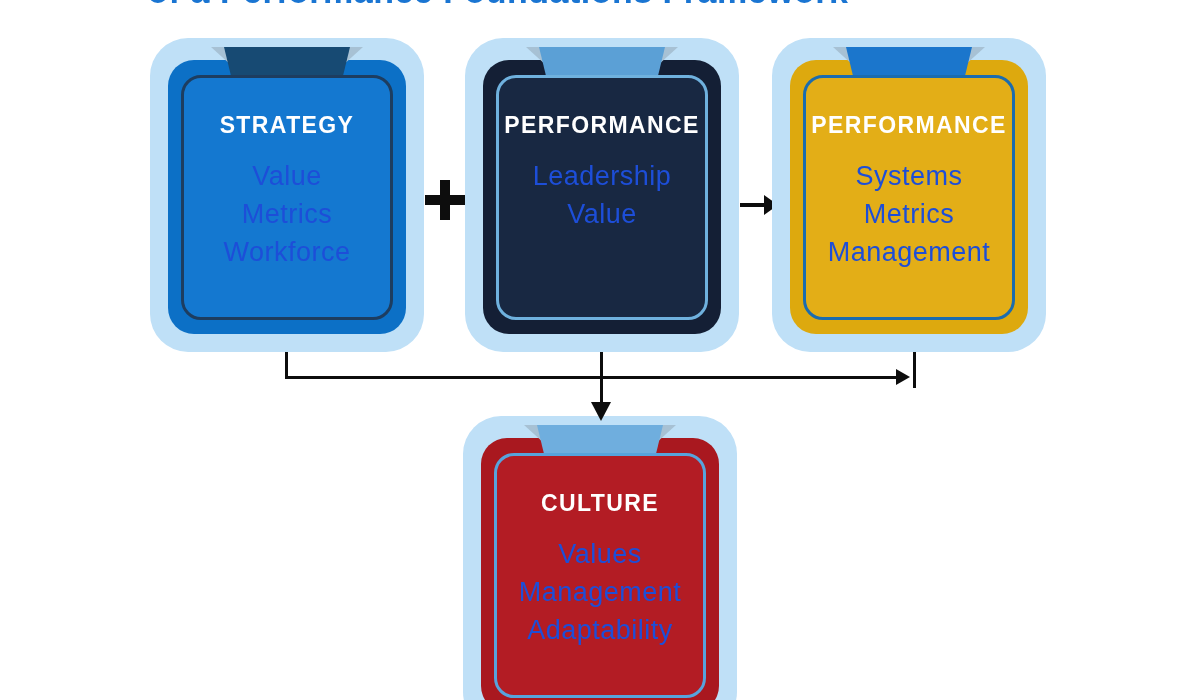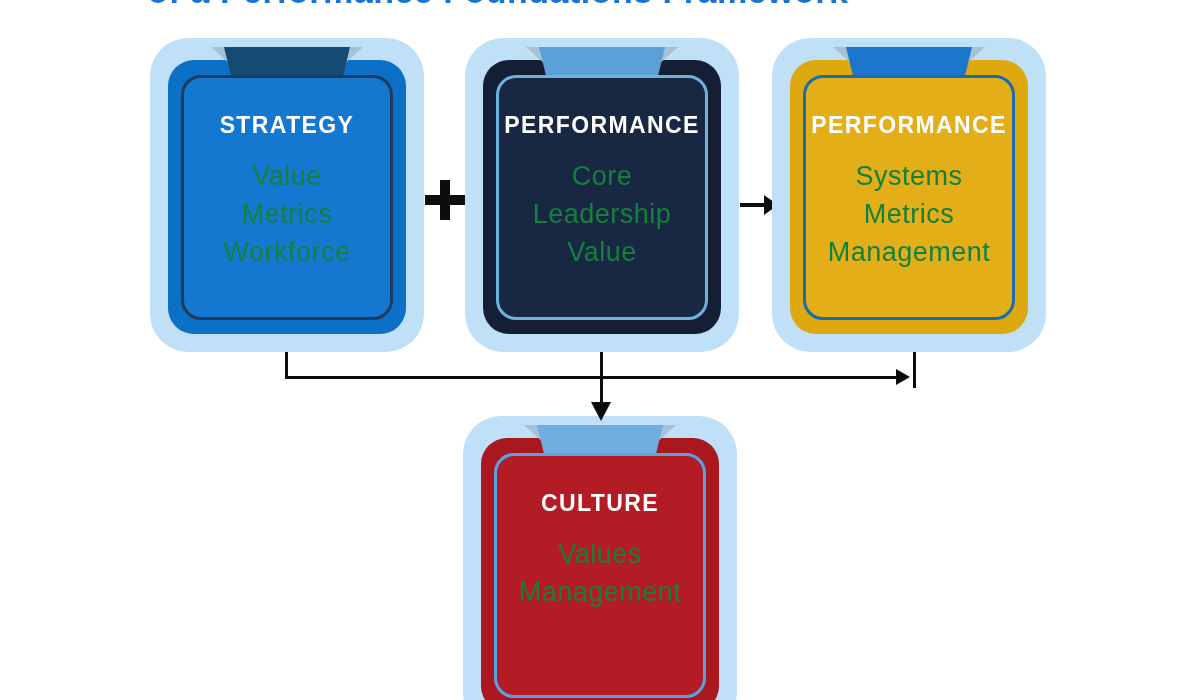--- a/index.html
+++ b/index.html
@@ -61,21 +61,21 @@
     color:#ffffff;
     z-index:2;
   }
   .card .heading {
     font-size:23px; font-weight:700; letter-spacing:1.4px;
     margin-bottom:18px;
   }
   .card .item {
     font-size:27px; font-weight:300; letter-spacing:0.5px;
     line-height:38px;
-    color:#15803d;
+    color:#1d4ed8;
   }
 
   
   .card-strategy    { left:150px; top:38px; }
   .card-capability  { left:465px; top:38px; }
   .card-performance { left:772px; top:38px; }
   .card-culture     { left:463px; top:416px; }
 
   
   .plus-icon {
@@ -147,21 +147,20 @@
   <div class="plus-icon"></div>
 
   <div class="card card-capability" style="--board: #141f35; --board-inner: #182842; --outline: #6fb1de; --clip: #5ba0d6;">
     <div class="frame"></div>
     <div class="board"></div>
     <div class="fold"></div>
     <div class="clip"></div>
     <div class="outline"></div>
     <div class="content">
       <div class="heading">PERFORMANCE</div>
-      <div class="item">Core</div>
       <div class="item">Leadership</div>
       <div class="item">Value</div>
     </div>
   </div>
 
   <div class="arrow-east">
     <div class="shaft"></div>
     <div class="head"></div>
   </div>
 
@@ -189,16 +188,17 @@
   <div class="card card-culture" style="--board: #a9181f; --board-inner: #b31c24; --outline: #57a3dc; --clip: #6faede;">
     <div class="frame"></div>
     <div class="board"></div>
     <div class="fold"></div>
     <div class="clip"></div>
     <div class="outline"></div>
     <div class="content">
       <div class="heading">CULTURE</div>
       <div class="item">Values</div>
       <div class="item">Management</div>
+      <div class="item">Adaptability</div>
     </div>
   </div>
 
 </div>
 
 </body></html>

